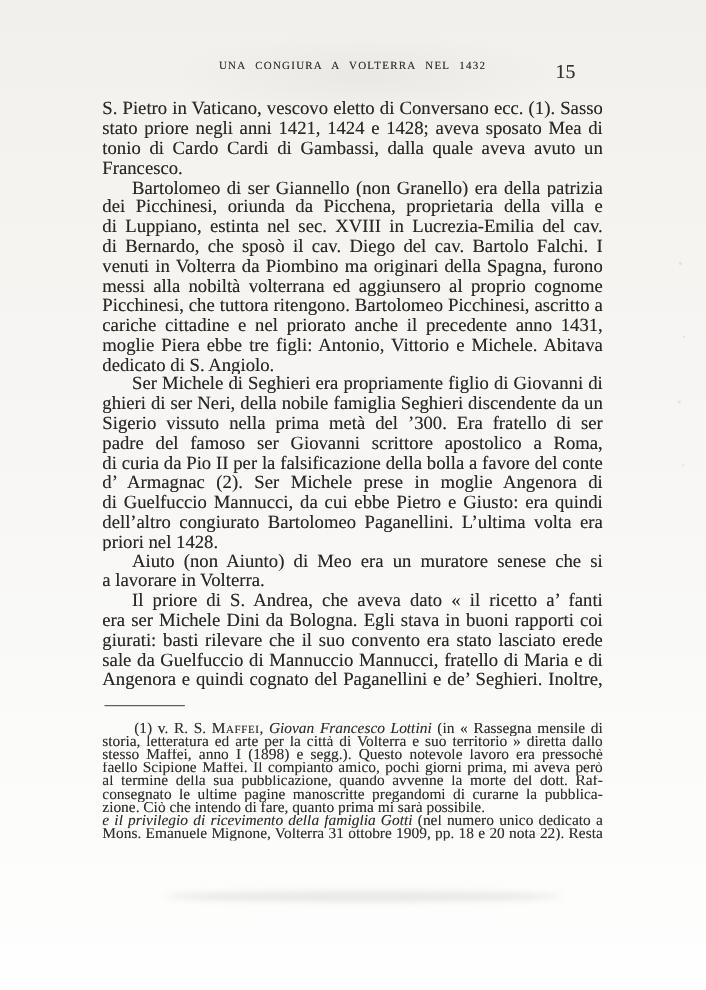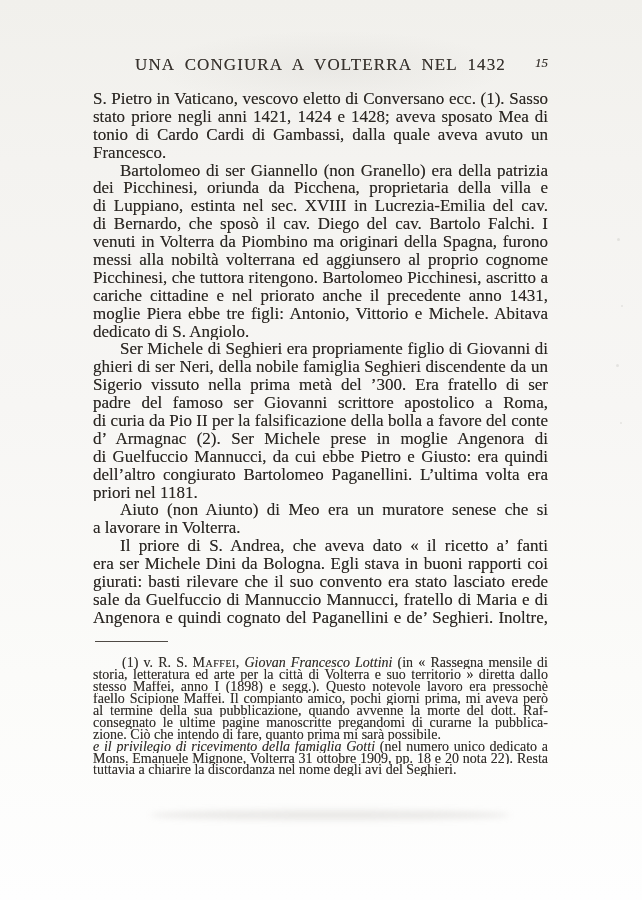--- a/index.html
+++ b/index.html
@@ -29,32 +29,31 @@
   .speck { position: absolute; width: 3px; height: 3px; border-radius: 50%;
     background: rgba(70,66,60,0.10); pointer-events: none; }
   .speck.s1 { left: 617px; top: 238px; }
   .speck.s2 { left: 621px; top: 305px; width: 2px; height: 2px; }
   .speck.s3 { left: 616px; top: 364px; }
   .speck.s4 { left: 620px; top: 422px; width: 2px; height: 2px; }
 
   .running-header { position: absolute; left: 93px; top: 55px; width: 455px; height: 18px; }
   .running-header-title {
     text-align: center;
-    font-size: 17px;
+    font-size: 10px;
     letter-spacing: 1.1px;
     word-spacing: 5px;
     color: #37322d;
     text-shadow: 0 0 0.5px rgba(55,50,45,0.55);
   }
   .page-number {
-    position: absolute; right: 0; top: 0;
-    font-size: 13px;
+    position: absolute; right: 25px; top: 0;
+    font-size: 18px;
     color: #37322d;
     text-shadow: 0 0 0.5px rgba(55,50,45,0.55);
-    font-style: italic;
   }
 
   .body-text {
     position: absolute; left: 93px; top: 90px; width: 455px;
     font-size: 17px;
     line-height: 17.9px;
     text-shadow: 0 0 0.5px rgba(43,39,35,0.5);
     font-family: Liberation Serif, serif;
   }
   .para { margin: 0; }
@@ -118,21 +117,21 @@
       </div>
       <div class="para">
         <div class="line first"><span class="seg-n">Ser Michele di Seghieri era propriamente figlio di Giovanni di Se-</span></div>
         <div class="line"><span class="seg-n">ghieri di ser Neri, della nobile famiglia Seghieri discendente da un</span></div>
         <div class="line"><span class="seg-n">Sigerio vissuto nella prima metà del ’300. Era fratello di ser Arcangelo,</span></div>
         <div class="line"><span class="seg-n">padre del famoso ser Giovanni scrittore apostolico a Roma, cacciato</span></div>
         <div class="line"><span class="seg-n">di curia da Pio II per la falsificazione della bolla a favore del conte</span></div>
         <div class="line"><span class="seg-n">d’ Armagnac (2). Ser Michele prese in moglie Angenora di Mannuccio</span></div>
         <div class="line"><span class="seg-n">di Guelfuccio Mannucci, da cui ebbe Pietro e Giusto: era quindi cognato</span></div>
         <div class="line"><span class="seg-n">dell’altro congiurato Bartolomeo Paganellini. L’ultima volta era stato dei</span></div>
-        <div class="line last"><span class="seg-n">priori nel 1181.</span></div>
+        <div class="line last"><span class="seg-n">priori nel 1428.</span></div>
       </div>
       <div class="para">
         <div class="line first"><span class="seg-n">Aiuto (non Aiunto) di Meo era un muratore senese che si trovava</span></div>
         <div class="line last"><span class="seg-n">a lavorare in Volterra.</span></div>
       </div>
       <div class="para">
         <div class="line first"><span class="seg-n">Il priore di S. Andrea, che aveva dato « il ricetto a’ fanti nemici »</span></div>
         <div class="line"><span class="seg-n">era ser Michele Dini da Bologna. Egli stava in buoni rapporti coi con-</span></div>
         <div class="line"><span class="seg-n">giurati: basti rilevare che il suo convento era stato lasciato erede univer-</span></div>
         <div class="line"><span class="seg-n">sale da Guelfuccio di Mannuccio Mannucci, fratello di Maria e di</span></div>
@@ -148,21 +147,20 @@
         <div class="line"><span class="seg-n">storia, letteratura ed arte per la città di Volterra e suo territorio » diretta dallo</span></div>
         <div class="line"><span class="seg-n">stesso Maffei, anno I (1898) e segg.). Questo notevole lavoro era pressochè</span></div>
         <div class="line"><span class="seg-n">faello Scipione Maffei. Il compianto amico, pochi giorni prima, mi aveva però</span></div>
         <div class="line"><span class="seg-n">al termine della sua pubblicazione, quando avvenne la morte del dott. Raf-</span></div>
         <div class="line"><span class="seg-n">consegnato le ultime pagine manoscritte pregandomi di curarne la pubblica-</span></div>
         <div class="line last"><span class="seg-n">zione. Ciò che intendo di fare, quanto prima mi sarà possibile.</span></div>
       </div>
       <div class="para">
         <div class="line"><span class="seg-i">e il privilegio di ricevimento della famiglia Gotti</span><span class="seg-n"> (nel numero unico dedicato a</span></div>
         <div class="line"><span class="seg-n">Mons. Emanuele Mignone, Volterra 31 ottobre 1909, pp. 18 e 20 nota 22). Resta</span></div>
-        <div class="line last"><span class="seg-n">tuttavia a chiarire la discordanza nel nome degli avi del Seghieri.</span></div>
       </div>
     </div>
 
   <div class="smudge"></div>
   <div class="speck s1"></div>
   <div class="speck s2"></div>
   <div class="speck s3"></div>
   <div class="speck s4"></div>
 </div>
 

